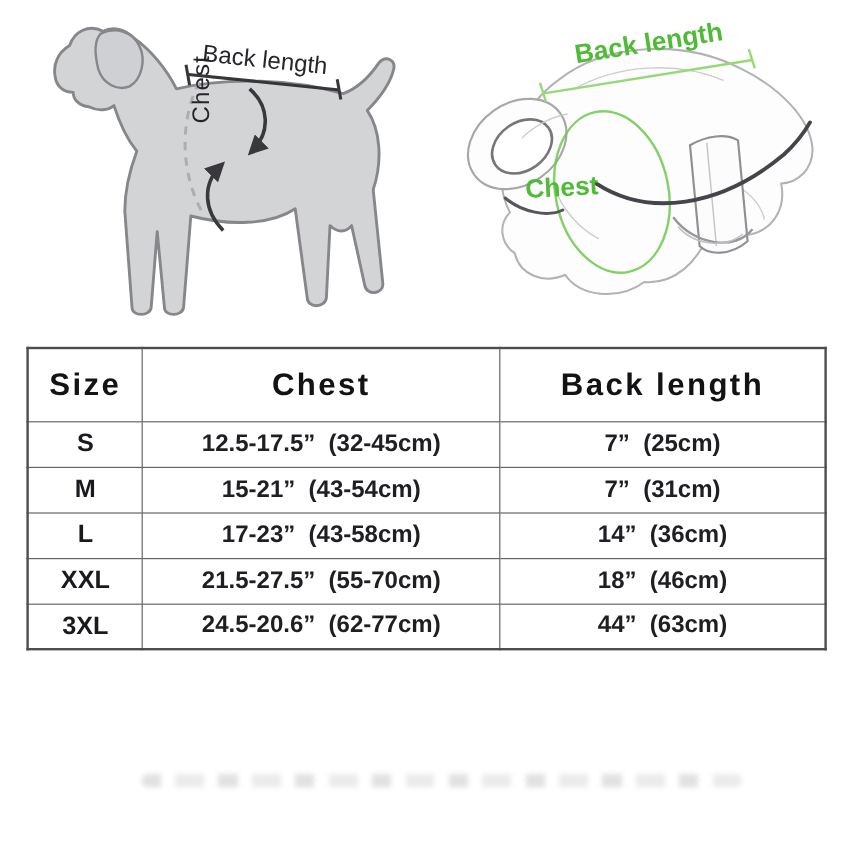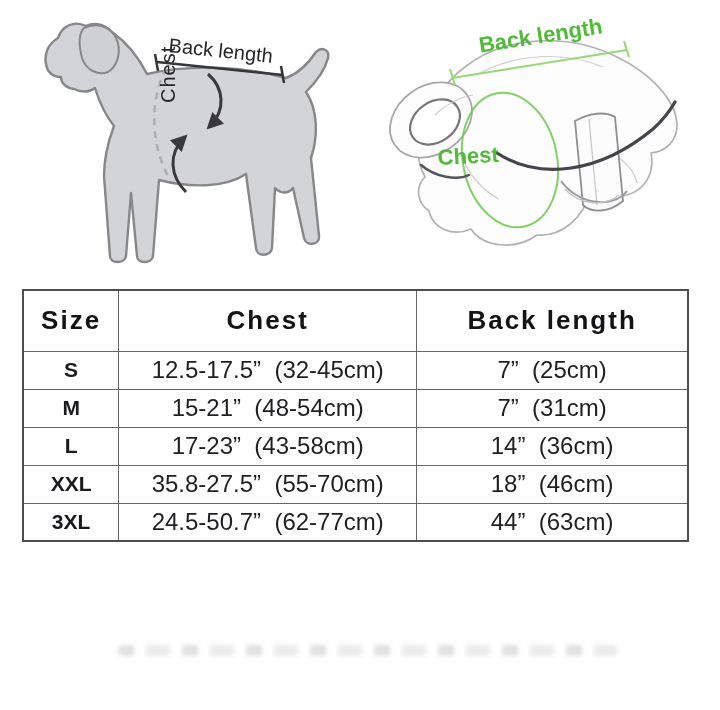--- a/index.html
+++ b/index.html
@@ -24,21 +24,21 @@
     border:2px solid #4e4e52;background:#fff;
   }
   table.size-table th,table.size-table td{
     border:1.5px solid #66666a;text-align:center;vertical-align:middle;
     padding:0 2px;overflow:hidden;
   }
   table.size-table thead tr{height:61px;}
   table.size-table tbody tr{height:38px;}
   th.hdr{font-size:26px;font-weight:bold;letter-spacing:2px;color:#131316;}
   td.c-size{font-size:21px;font-weight:bold;color:#1a1a1e;}
-  td.c-val{font-size:24px;font-weight:400;color:#1f1f23;white-space:pre;}
+  td.c-val{font-size:20px;font-weight:700;color:#1f1f23;white-space:pre;}
   
   .watermark{
     position:absolute;left:118px;top:645px;width:500px;height:11px;
     background:repeating-linear-gradient(90deg,
       #b5b5b5 0 16px, transparent 16px 28px,
       #cecece 28px 52px, transparent 52px 64px);
     filter:blur(2px);opacity:.4;border-radius:5px;
   }
 </style>
 </head>
@@ -139,36 +139,36 @@
       </tr>
     </thead>
     <tbody>
         <tr>
       <td class="c-size">S</td>
       <td class="c-val">12.5-17.5”  (32-45cm)</td>
       <td class="c-val">7”  (25cm)</td>
     </tr>
         <tr>
       <td class="c-size">M</td>
-      <td class="c-val">15-21”  (48-54cm)</td>
+      <td class="c-val">15-21”  (43-54cm)</td>
       <td class="c-val">7”  (31cm)</td>
     </tr>
         <tr>
       <td class="c-size">L</td>
       <td class="c-val">17-23”  (43-58cm)</td>
       <td class="c-val">14”  (36cm)</td>
     </tr>
         <tr>
       <td class="c-size">XXL</td>
-      <td class="c-val">35.8-27.5”  (55-70cm)</td>
+      <td class="c-val">21.5-27.5”  (55-70cm)</td>
       <td class="c-val">18”  (46cm)</td>
     </tr>
         <tr>
       <td class="c-size">3XL</td>
-      <td class="c-val">24.5-50.7”  (62-77cm)</td>
+      <td class="c-val">24.5-20.6”  (62-77cm)</td>
       <td class="c-val">44”  (63cm)</td>
     </tr>
       </tbody>
   </table>
 
   <div class="watermark"></div>
 
 </div>
 
 </body></html>

